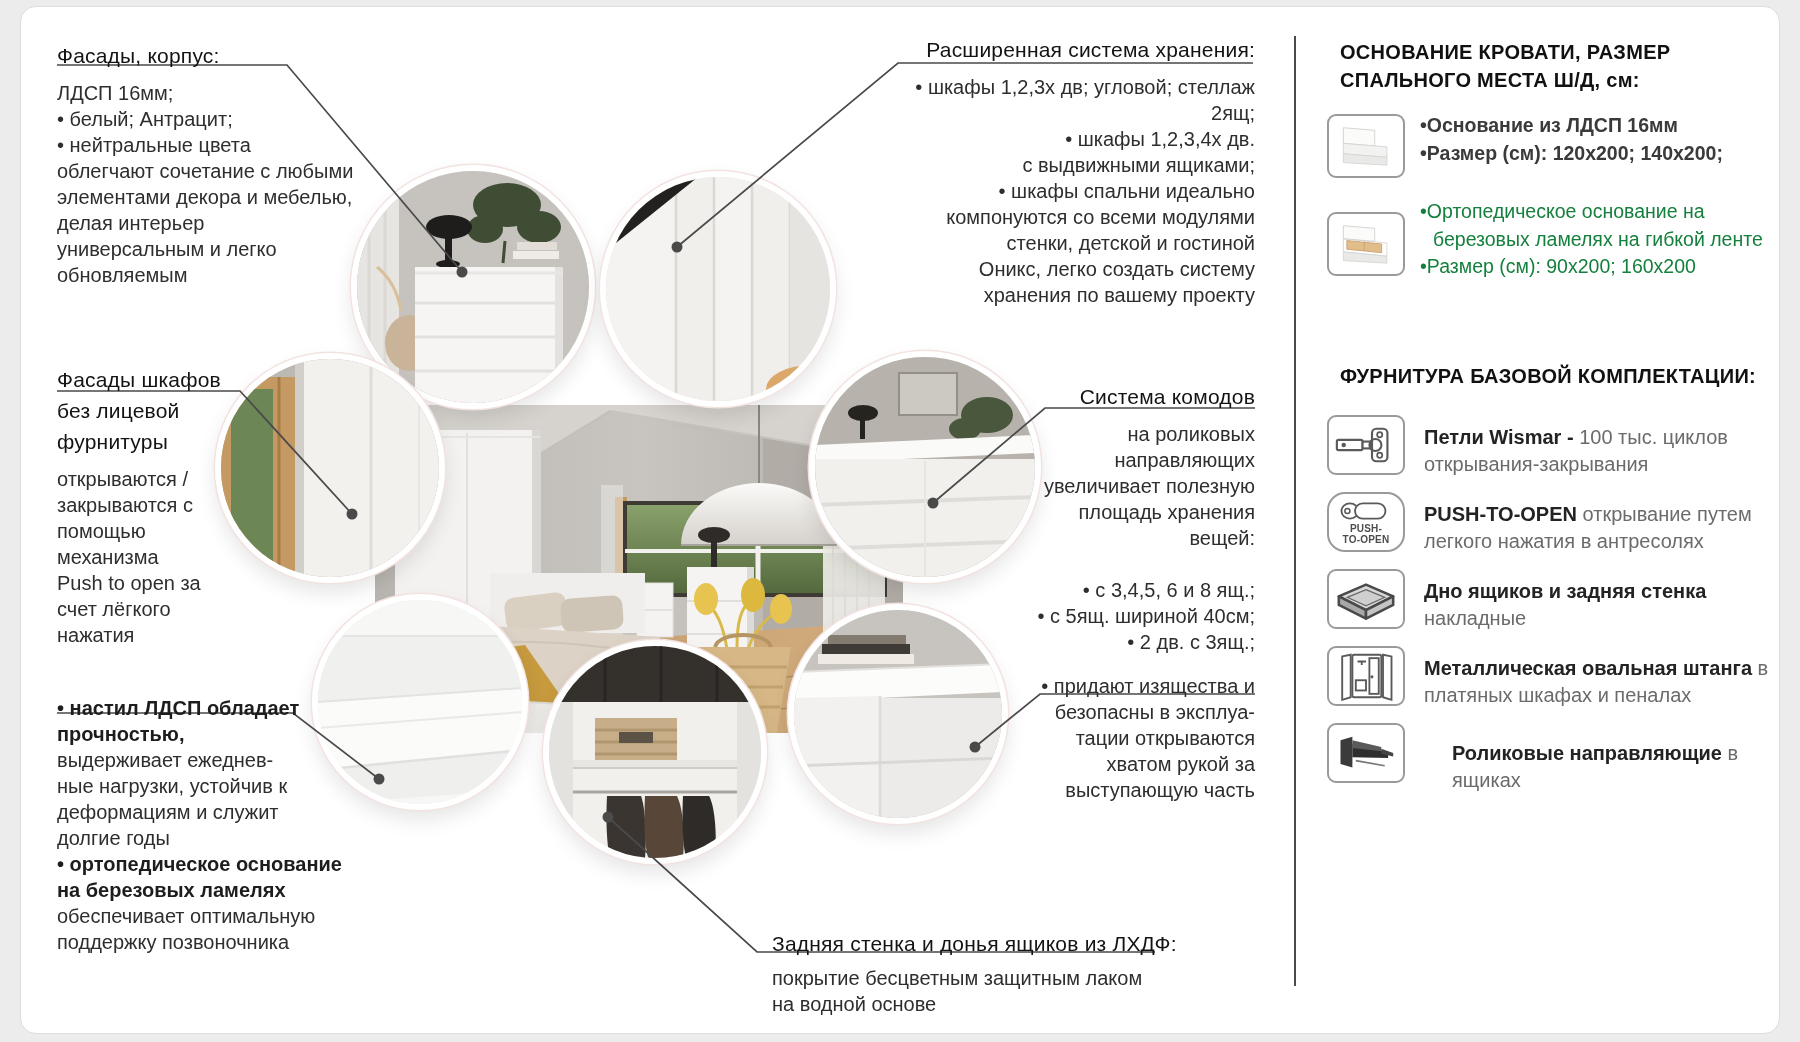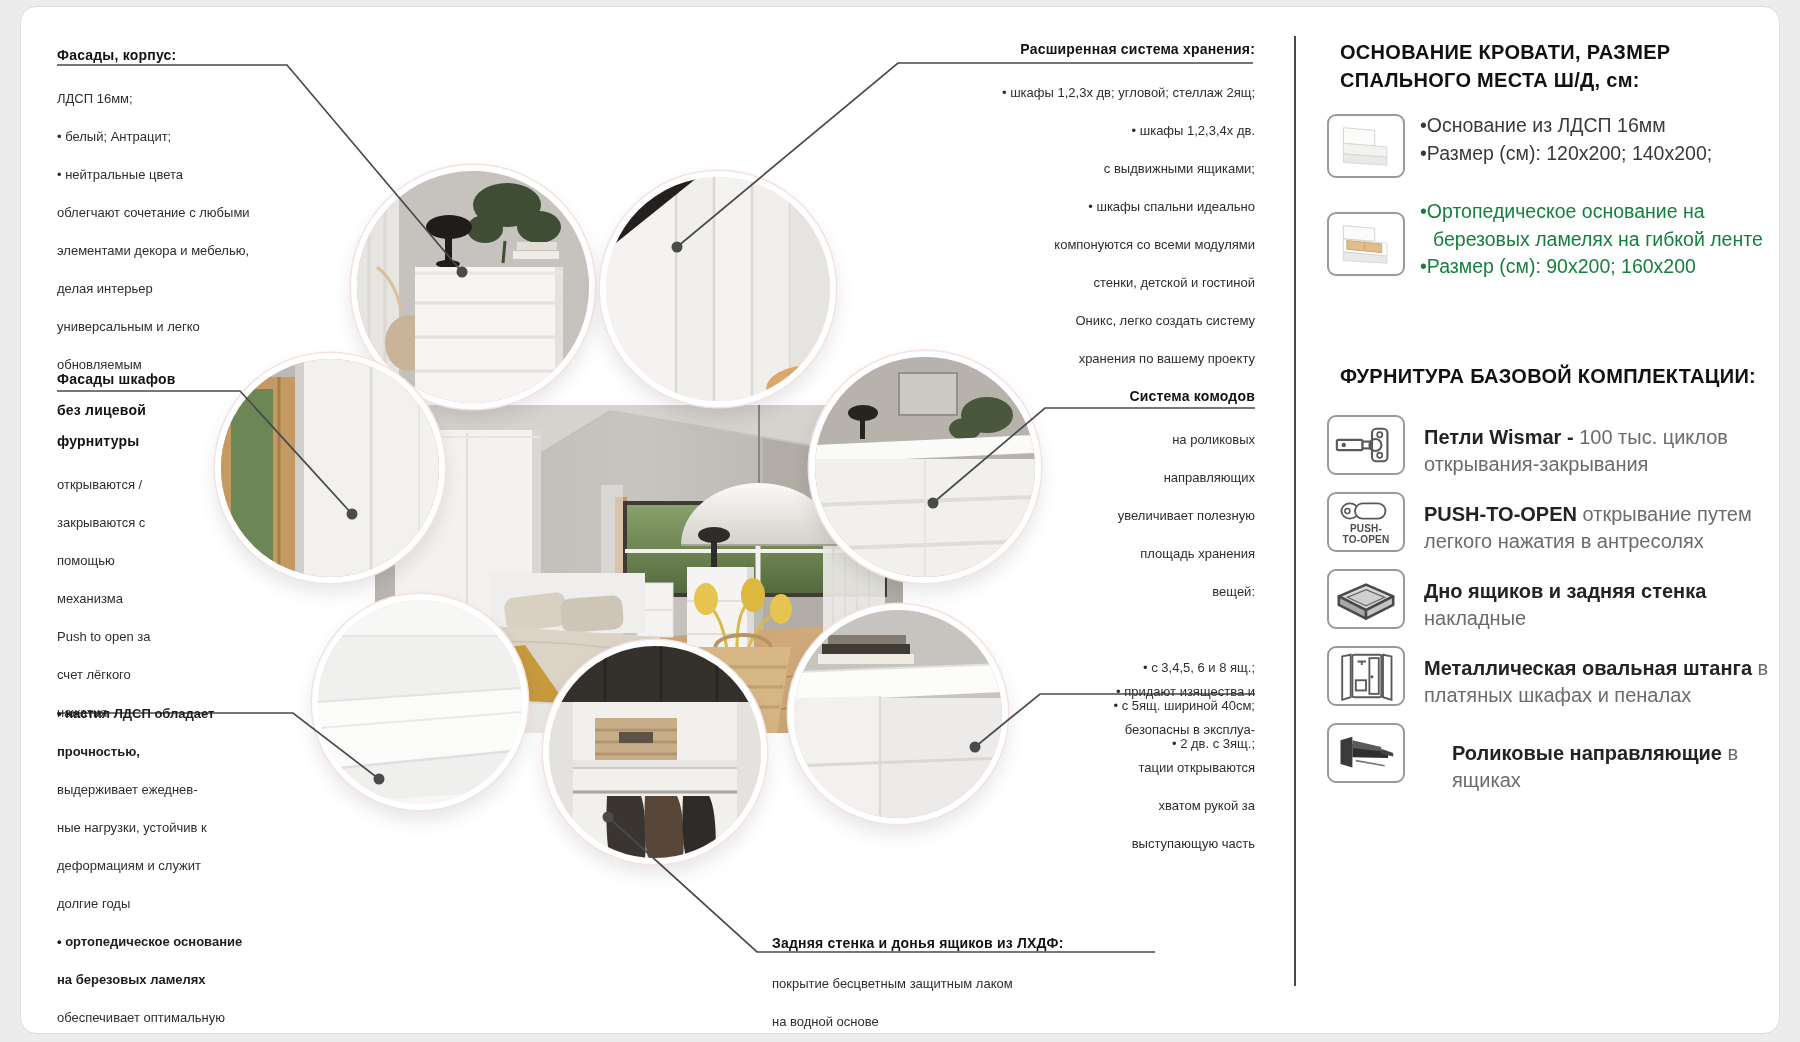--- a/index.html
+++ b/index.html
@@ -3,22 +3,22 @@
 <meta charset="utf-8">
 <style>
   html,body{margin:0;padding:0;background:#e9e9e9;}
   #canvas{position:relative;width:1800px;height:1042px;background:#ececec;overflow:hidden;
           font-family:"Liberation Sans","DejaVu Sans",sans-serif;color:#222;}
   .card{position:absolute;left:20px;top:6px;width:1758px;height:1026px;background:#ffffff;
         border:1px solid #dedede;border-radius:16px;}
   .ml{white-space:pre-line;}
   
   .callout{position:absolute;}
-  .callout h3{margin:0;font-size:14px;line-height:31px;font-weight:700;color:#131313;letter-spacing:.2px;}
-  .callout .body{font-size:13px;line-height:38px;color:#2e2e2e;margin-top:9px;}
+  .callout h3{margin:0;font-size:21px;line-height:31px;font-weight:400;color:#131313;letter-spacing:.2px;}
+  .callout .body{font-size:20px;line-height:26px;color:#2e2e2e;margin-top:9px;}
   .callout .body b{font-weight:600;color:#1d1d1d;}
   .alignR{text-align:right;}
   
   .rc-title{position:absolute;font-size:20px;line-height:28px;font-weight:700;color:#111;letter-spacing:.3px;}
   .icon-box{position:absolute;width:78px;border:2px solid #9a9a9a;border-radius:9px;background:#fff;
             display:flex;flex-direction:column;align-items:center;justify-content:center;box-sizing:border-box;}
   .bed-box{height:64px;}
   .hw-box{height:60px;}
   .rc-text{position:absolute;left:1420px;width:352px;font-size:19.5px;line-height:27.5px;color:#3a3a3a;}
   .rc-text .bullet{padding-left:13px;text-indent:-13px;}
@@ -384,21 +384,21 @@
   <div class="rc-title ml" style="left:1340px;top:38px;width:430px;">ОСНОВАНИЕ КРОВАТИ, РАЗМЕР
 СПАЛЬНОГО МЕСТА Ш/Д, см:</div>
 
   <div class="icon-box bed-box" style="left:1327px;top:114px;">
     <svg viewBox="0 0 84 62" width="74" height="54">
       <polygon points="16,10 52,13 52,31 16,28" fill="#fbfbfa" stroke="#cfcfce"></polygon>
       <polygon points="16,28 66,32 66,44 16,40" fill="#f2f2f1" stroke="#d4d4d3"></polygon>
       <polygon points="16,40 66,44 66,53 16,50" fill="#e9e9e8" stroke="#d4d4d3"></polygon>
     </svg>
   </div>
-  <div class="rc-text" style="top:112px;color:#3a3a3a;">
+  <div class="rc-text" style="top:112px;color:#3a3a3a;font-weight:bold;">
     <div class="bullet">•Основание из ЛДСП 16мм</div>
     <div class="bullet">•Размер (см): 120х200; 140х200;</div>
   </div>
 
   <div class="icon-box bed-box" style="left:1327px;top:212px;">
     <svg viewBox="0 0 84 62" width="74" height="54">
       <polygon points="16,10 52,13 52,28 16,25" fill="#fbfbfa" stroke="#cfcfce"></polygon>
       <polygon points="20,27 60,31 60,41 20,37" fill="#e2bd8c" stroke="#c9a06b"></polygon>
       <line x1="40" y1="28" x2="40" y2="39" stroke="#c9a06b"></line>
       <polygon points="16,25 66,30 66,45 16,40" fill="none" stroke="#d4d4d3"></polygon>
@@ -422,21 +422,21 @@
       <circle cx="13" cy="28" r="2.6" fill="#5a5a5a"></circle>
       <circle cx="55" cy="16" r="3" fill="none" stroke="#5a5a5a" stroke-width="2"></circle>
       <circle cx="55" cy="40" r="3" fill="none" stroke="#5a5a5a" stroke-width="2"></circle>
       <circle cx="50" cy="28" r="7" fill="none" stroke="#5a5a5a" stroke-width="2.5"></circle>
     </svg>
   </div>
   <div class="hw-text" style="top:424px;">
     <b>Петли Wismar -</b><span> 100 тыс. циклов открывания-закрывания</span>
   </div>
 
-  <div class="icon-box hw-box" style="left:1327px;top:492px;">
+  <div class="icon-box hw-box" style="left:1327px;top:492px;border-radius:18px;">
     <svg viewBox="0 0 78 26" width="66" height="22">
       <g fill="#ffffff" stroke="#5a5a5a" stroke-width="2.2">
         <ellipse cx="20" cy="13" rx="10" ry="9"></ellipse>
         <rect x="26" y="4" width="36" height="18" rx="9"></rect>
       </g>
       <circle cx="17" cy="13" r="3" fill="none" stroke="#5a5a5a" stroke-width="1.8"></circle>
     </svg>
     <div class="pto-label ml">PUSH-
 TO-OPEN</div>
   </div>

